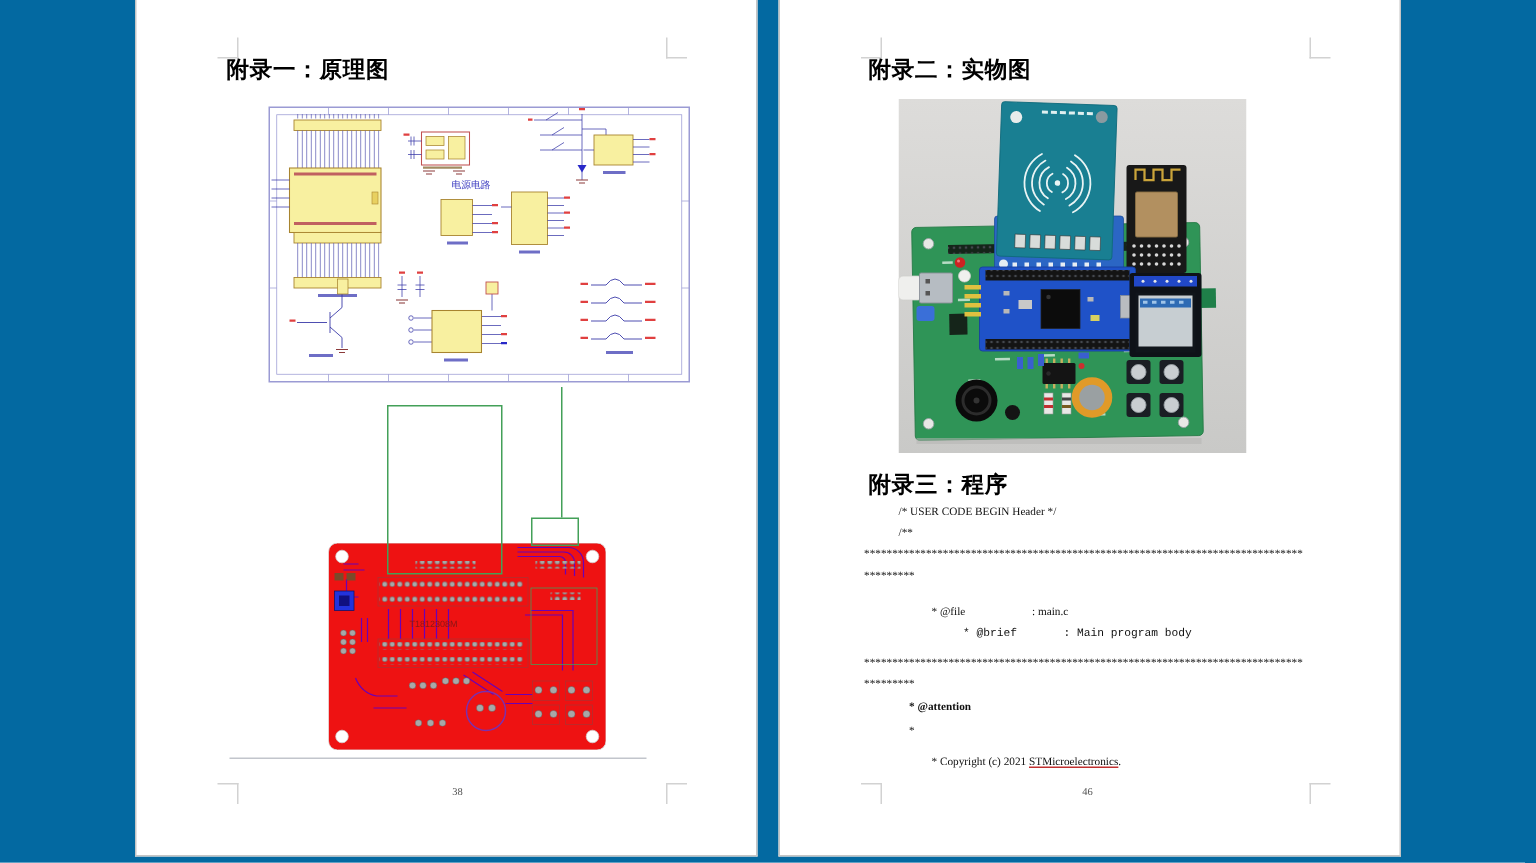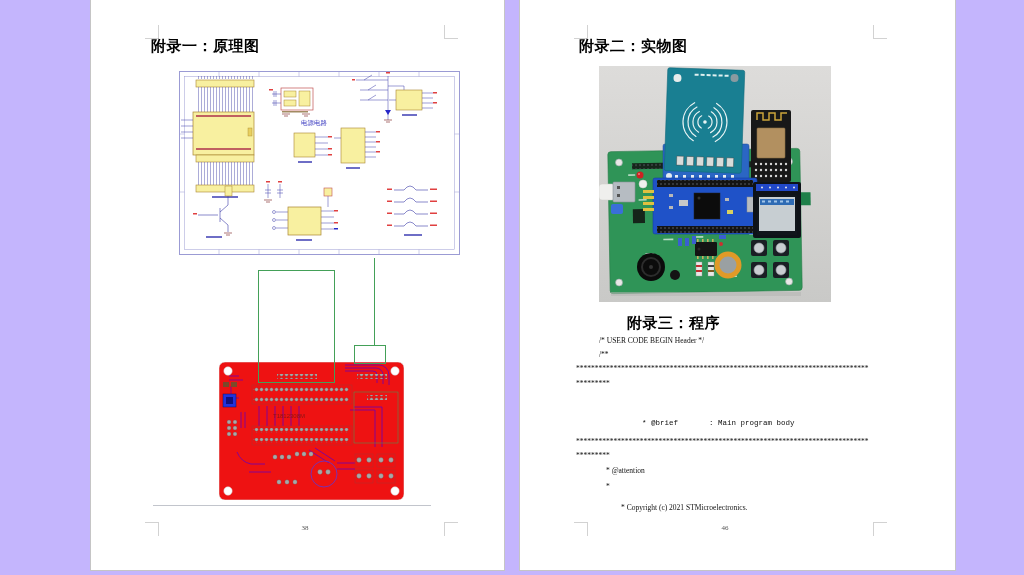--- a/index.html
+++ b/index.html
@@ -1,39 +1,39 @@
 <!DOCTYPE html>
 <html><head>
 <meta charset="utf-8">
 <style>
   html,body{margin:0;padding:0;}
-  #screen{position:relative;width:1024px;height:575px;background:#c4b5fd;overflow:hidden;
+  #screen{position:relative;width:1024px;height:575px;background:#0369a1;overflow:hidden;
           font-family:"Liberation Sans",sans-serif;}
   .page{position:absolute;top:0;height:570px;width:413px;background:#ffffff;
         border:1px solid #c5c5c5;border-top:none;}
   #page-left{left:90px;}
-  #page-right{left:519px;padding-left:22px;}
+  #page-right{left:519px;}
   .crop{position:absolute;width:13px;height:13px;}
   .crop.tl{border-right:1px solid #d2d2d2;border-bottom:1px solid #d2d2d2;}
   .crop.tr{border-left:1px solid #d2d2d2;border-bottom:1px solid #d2d2d2;}
   .crop.bl{border-right:1px solid #d2d2d2;border-top:1px solid #d2d2d2;}
   .crop.br{border-left:1px solid #d2d2d2;border-top:1px solid #d2d2d2;}
   .heading{position:absolute;font-size:15px;font-weight:700;color:#000;letter-spacing:.5px;
            font-family:"Liberation Sans",sans-serif;white-space:nowrap;}
   .fig{position:absolute;}
   .greenbox{position:absolute;border:1px solid #43a058;background:transparent;}
   .greenline{position:absolute;width:1px;background:#43a058;}
   .imgline{position:absolute;height:1px;background:#c2c5cc;}
   .pagenum{position:absolute;width:22px;text-align:center;font-size:7px;color:#555;
            font-family:"Liberation Serif",serif;}
   .code{position:absolute;left:0;top:336px;width:413px;height:180px;}
   .cl{position:absolute;white-space:pre;font-family:"Liberation Serif",serif;
       font-size:7.5px;color:#101010;line-height:10px;}
   .tag{display:inline-block;width:67px;}
-  .wavy{text-decoration-color:#c03030;text-decoration-thickness:1px;
+  .wavy{text-decoration:underline;text-decoration-color:#c03030;text-decoration-thickness:1px;
         text-underline-offset:1px;}
   svg text{font-family:"Liberation Sans",sans-serif;}
 </style>
 </head>
 <body>
 
 <div id="screen">
 
   <div class="page" id="page-left">
     <div class="crop tl" style="left:54px;top:25px;"></div>
@@ -592,33 +592,36 @@
             <circle cx="160" cy="204" r="5" fill="#c9cdd1" stroke="#9aa0a6" stroke-width="0.6"></circle>
           </g>
           <g>
             <rect x="174" y="196" width="16" height="16" rx="2" fill="#1a1e24"></rect>
             <circle cx="182" cy="204" r="5" fill="#c9cdd1" stroke="#9aa0a6" stroke-width="0.6"></circle>
           </g>
         </g>
       </svg>
     </div>
 
-    <div class="heading" style="left:59px;top:314px;margin-left:48px;">附录三：程序</div>
+    <div class="heading" style="left:59px;top:314px;">附录三：程序</div>
 
     <div class="code">
       <div class="cl" style="left:79px;top:0;">/* USER CODE BEGIN Header */</div>
       <div class="cl" style="left:79px;top:14px;">/**</div>
       <div class="cl" style="left:56px;top:28px;">******************************************************************************</div>
       <div class="cl" style="left:56px;top:43px;">*********</div>
+      <div class="cl" style="left:86px;top:57px;">
+        <span class="tag">* @file</span><span>: main.c</span>
+      </div>
       <div class="cl" style="left:86px;top:72px;font-family:Liberation Mono, monospace;">
         <span class="tag">* @brief</span><span>: Main program body</span>
       </div>
       <div class="cl" style="left:56px;top:101px;">******************************************************************************</div>
       <div class="cl" style="left:56px;top:115px;">*********</div>
-      <div class="cl" style="left:86px;top:130px;">* @attention</div>
+      <div class="cl" style="left:86px;top:130px;font-weight:bold;">* @attention</div>
       <div class="cl" style="left:86px;top:146px;">*</div>
       <div class="cl" style="left:86px;top:157px;">
         <span>* Copyright (c) 2021 </span><span class="wavy">STMicroelectronics</span><span>.</span>
       </div>
     </div>
 
     <div class="pagenum" style="left:194px;top:524px;">46</div>
   </div>
 </div>
 

